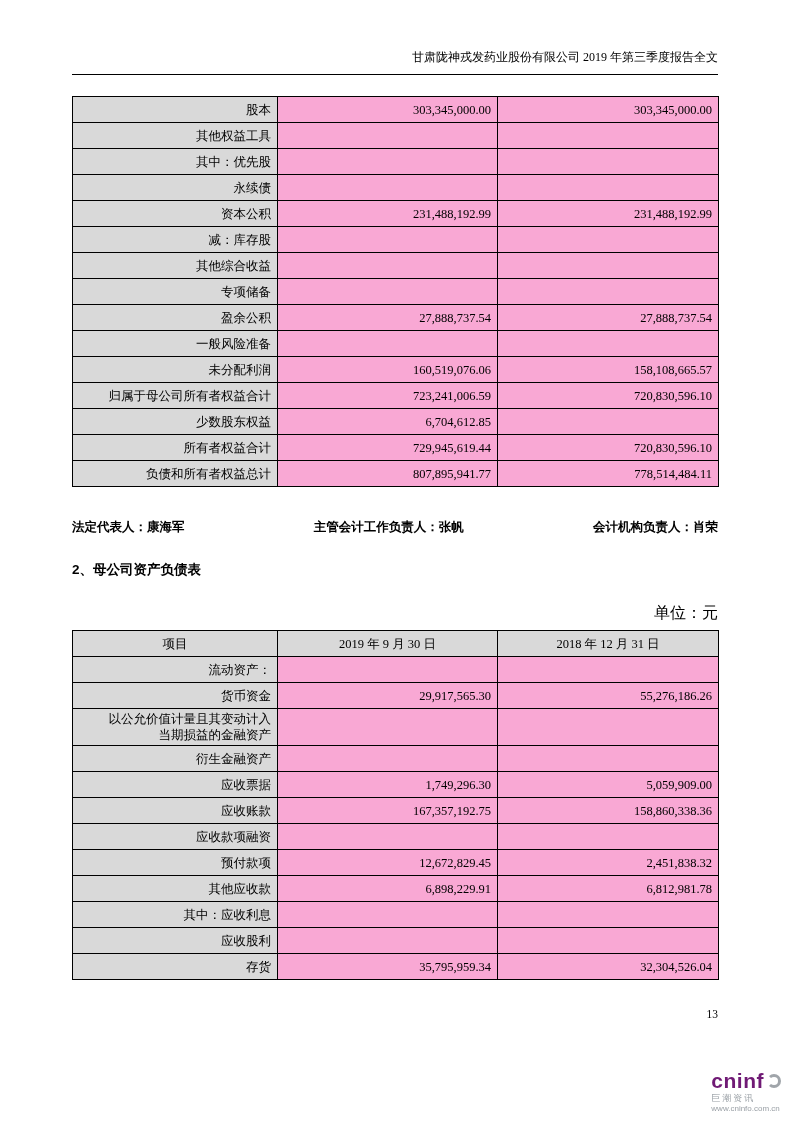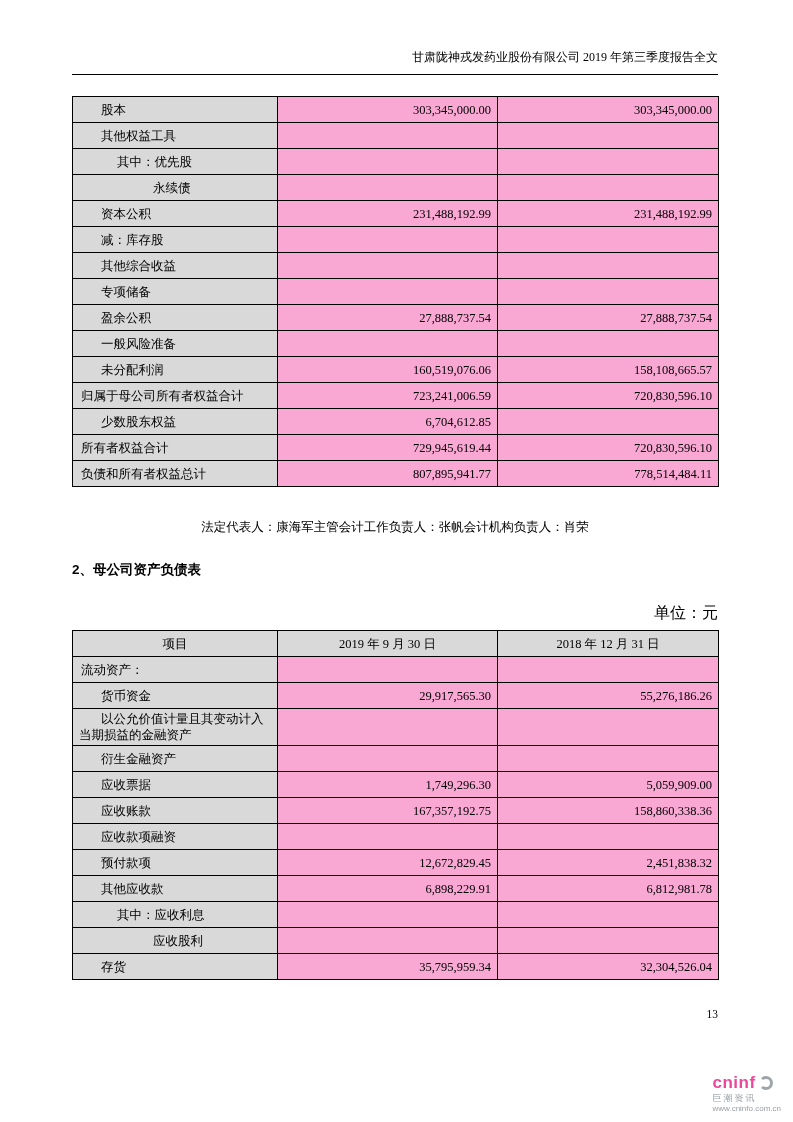--- a/index.html
+++ b/index.html
@@ -31,36 +31,37 @@
     vertical-align:middle;
     padding:2px 6px;
     height:26px;
     line-height:16px;
     font-weight:normal;
   }
   .col-label { width:205px; }
   .col-v1 { width:220px; }
   .col-v2 { width:221px; }
   td.label-cell, th.head-cell { background:#d9d9d9; }
-  td.label-cell { text-align:left; }
+  td.label-cell { text-align:right; }
   td.value-cell { text-align:right; background:#f9a8d4; }
   th.head-cell { text-align:center; }
   .indent-0 { text-indent:2px; }
   .indent-1 { text-indent:22px; }
   .indent-2 { text-indent:38px;margin-left:41px; }
   .indent-3 { text-indent:74px; }
 
   .table1 { margin-top:21px; }
 
   .signatories {
     margin-top:32px;
     display:flex;
-    justify-content:center;
+    justify-content:space-between;
     font-size:12.5px;
     line-height:16px;
+    font-weight:bold;
   }
 
   .section-title {
     margin-top:26px;
     font-size:13.5px;
     font-weight:bold;
     font-family:"Liberation Sans","DejaVu Sans",sans-serif;
   }
 
   .unit-line {
@@ -77,21 +78,21 @@
   }
 
   .cninfo-logo {
     position:absolute;
     right:12px; bottom:8px;
     text-align:left;
     color:#9aa0a6;
     font-family:"Liberation Sans","DejaVu Sans",sans-serif;
   }
   .logo-row { display:flex; align-items:center; gap:3px; }
-  .logo-word { font-size:17px; font-weight:bold; letter-spacing:0.5px; color:#ec4899; }
+  .logo-word { font-size:21px; font-weight:bold; letter-spacing:0.5px; color:#701a75; }
   .logo-mark {
     width:14px; height:14px;
     border:3px solid #a0a5aa;
     border-left-color:transparent;
     border-radius:50%;
     display:inline-block;
   }
   .logo-sub  { font-size:9px; line-height:11px; letter-spacing:2px; }
   .logo-sub2 { font-size:8px; line-height:10px; }
 </style>

